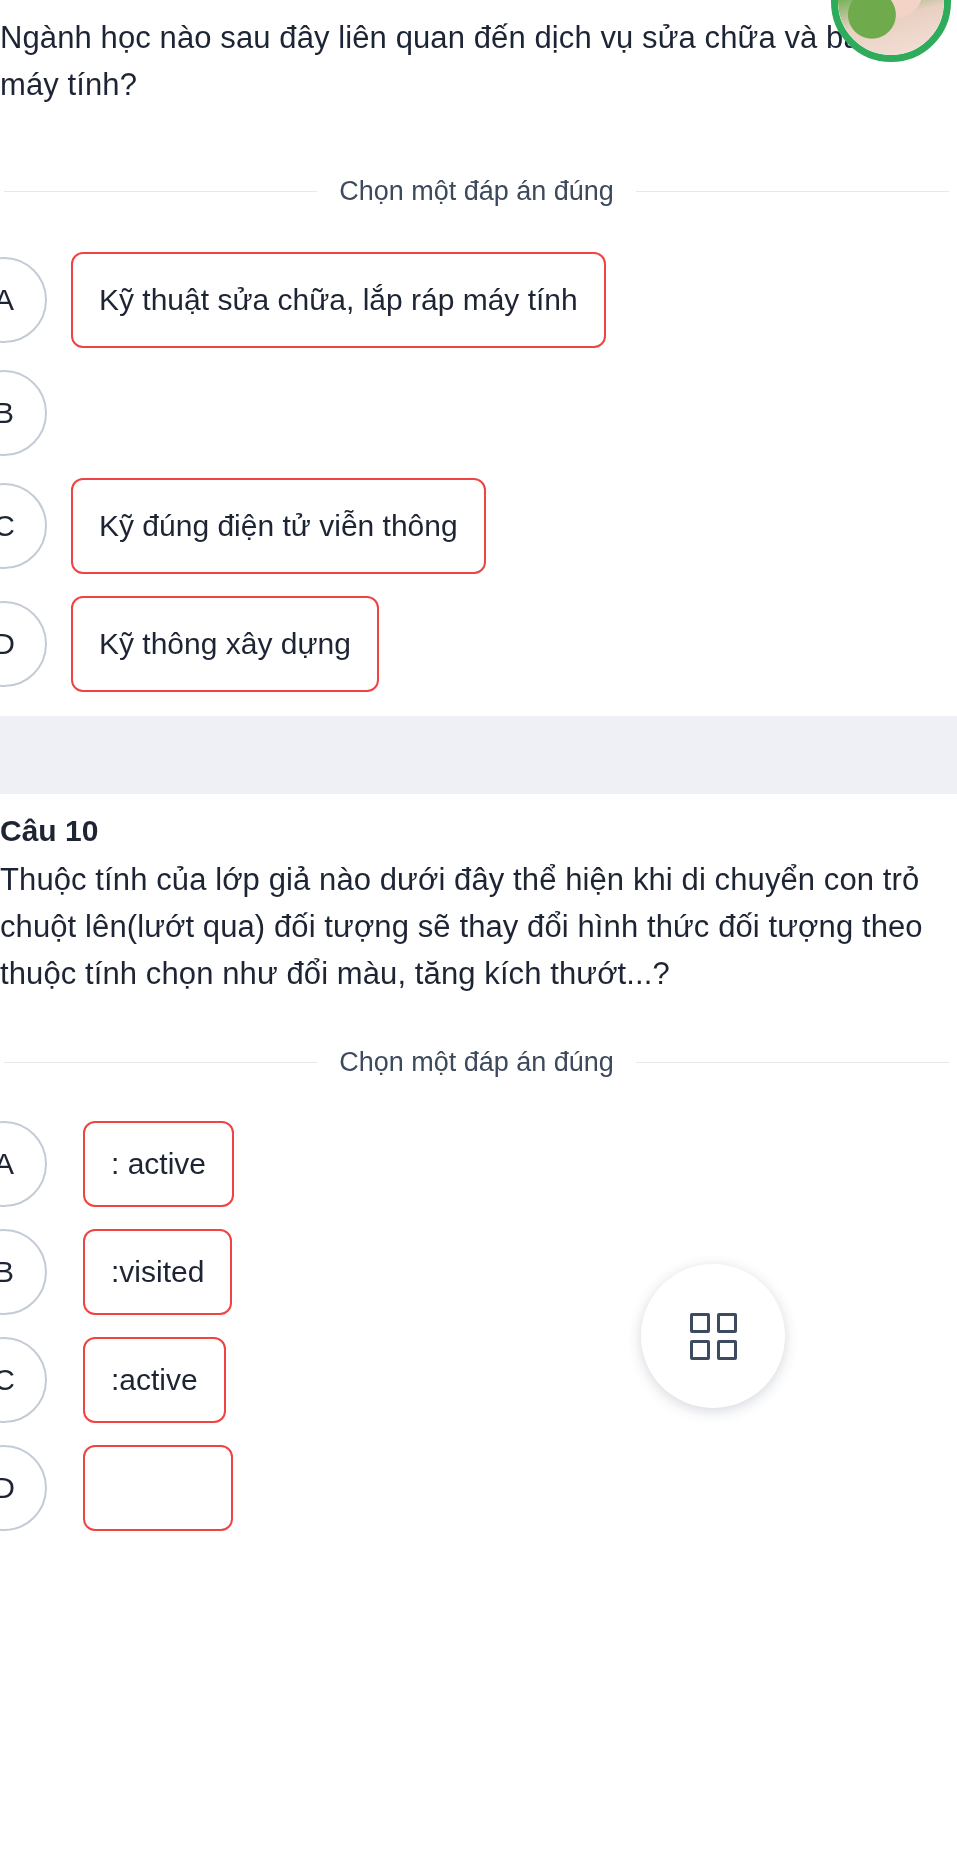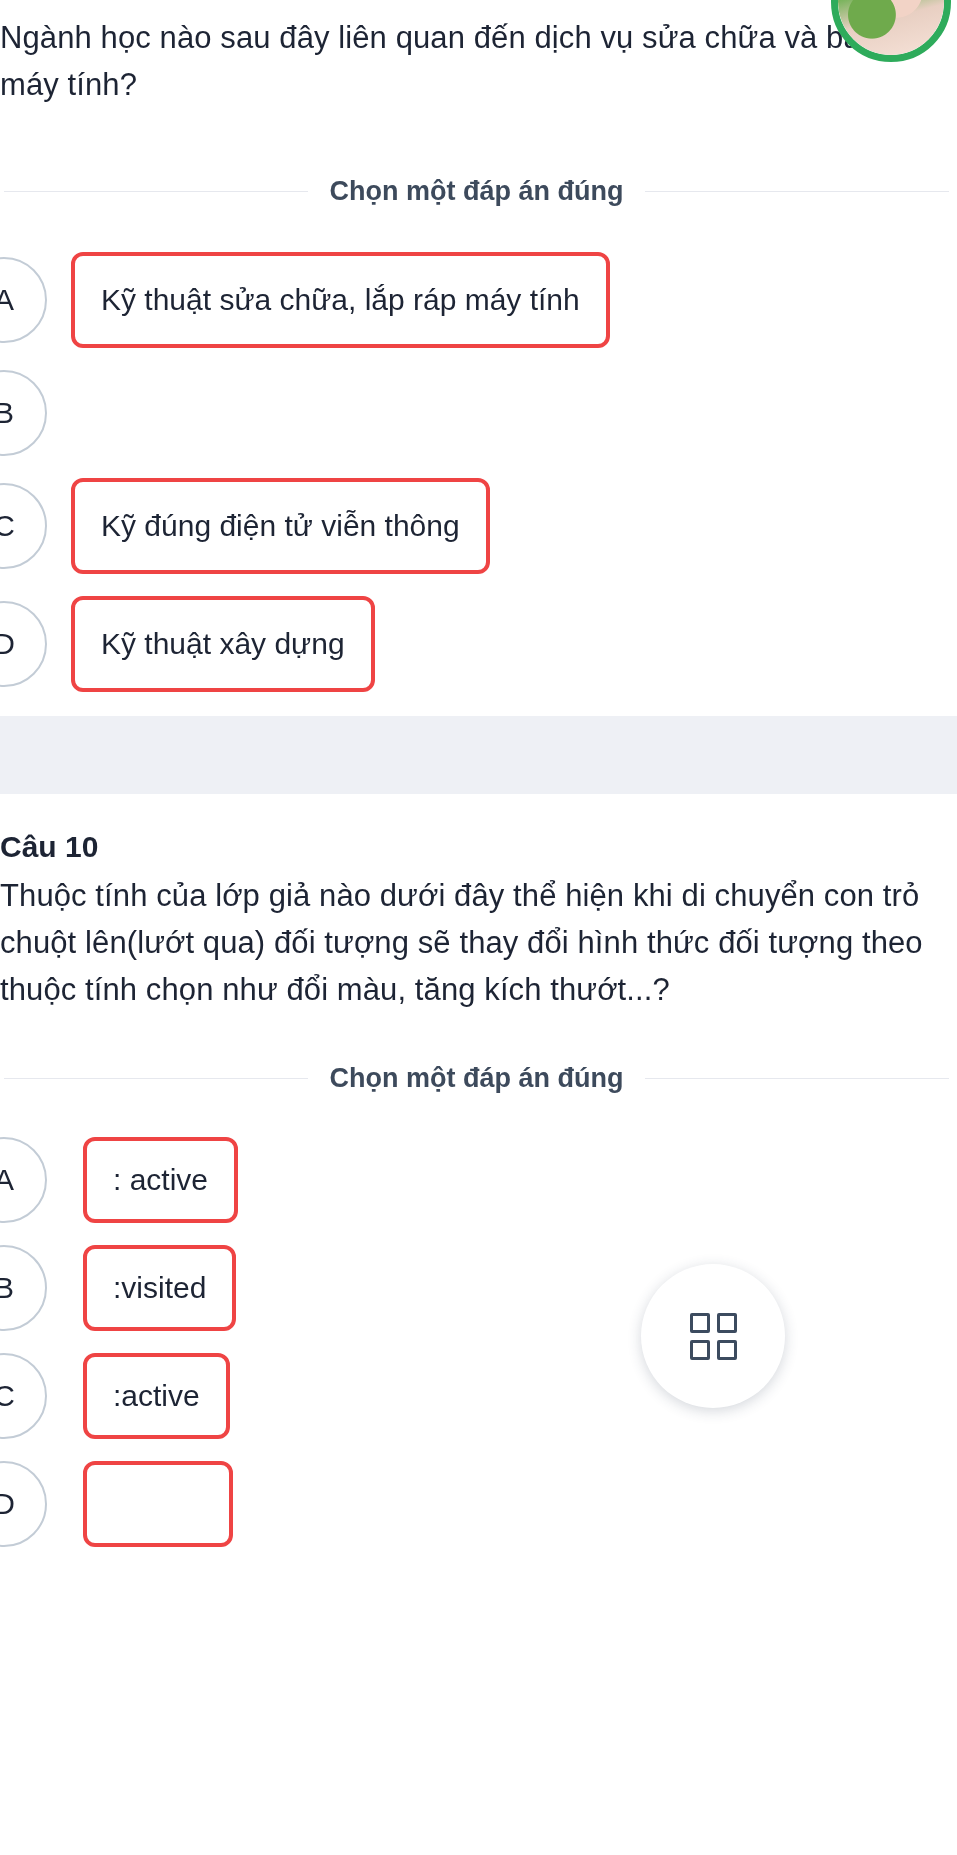--- a/index.html
+++ b/index.html
@@ -75,21 +75,21 @@
   .choose-line {
     flex: 1 1 auto;
     height: 1px;
     background: #e6e8ee;
   }
   .choose-line.left  { margin-right: 22px; }
   .choose-line.right { margin-left: 22px; }
   .choose-label {
     flex: 0 0 auto;
     font-size: 27px;
-    font-weight: bold;
+    font-weight: normal;
     color: #3d4a5c;
     white-space: nowrap;
   }
 
   
   .options { position: relative; }
   .opt-row {
     display: flex;
     align-items: center;
     margin-bottom: 22px;
@@ -108,21 +108,21 @@
     font-size: 30px;
     color: #1d2434;
   }
   .opt-box {
     flex: 0 0 auto;
     margin-left: 24px;
     min-height: 96px;
     display: flex;
     align-items: center;
     padding: 0 26px;
-    border: 4px solid #ef4444;
+    border: 2px solid #ef4444;
     border-radius: 12px;
     background: #ffffff;
     font-size: 30px;
     color: #1d2434;
     white-space: nowrap;
   }
   .opt-box.sm { min-height: 86px; margin-left: 36px; }
 
   
   .band {
@@ -191,28 +191,28 @@
       </div>
       <div class="opt-row">
         <div class="opt-circle">B</div>
       </div>
       <div class="opt-row">
         <div class="opt-circle">C</div>
         <div class="opt-box">Kỹ đúng điện tử viễn thông</div>
       </div>
       <div class="opt-row">
         <div class="opt-circle">D</div>
-        <div class="opt-box">Kỹ thuật xây dựng</div>
+        <div class="opt-box">Kỹ thông xây dựng</div>
       </div>
     </div>
   </div>
 
   <div class="band" style="margin-top:24px;"></div>
 
-  <div class="qblock pad" style="padding-top:34px;">
+  <div class="qblock pad" style="padding-top:18px;">
     <div class="q-number">Câu 10</div>
     <div class="q-text">Thuộc tính của lớp giả nào dưới đây thể hiện khi di chuyển con trỏ chuột lên(lướt qua) đối tượng sẽ thay đổi hình thức đối tượng theo thuộc tính chọn như đổi màu, tăng kích thướt...?</div>
 
     <div class="choose-row" style="margin-top:30px;">
       <div class="choose-line left"></div>
       <div class="choose-label">Chọn một đáp án đúng</div>
       <div class="choose-line right"></div>
     </div>
 
     <div class="options" style="margin-top:24px;">

